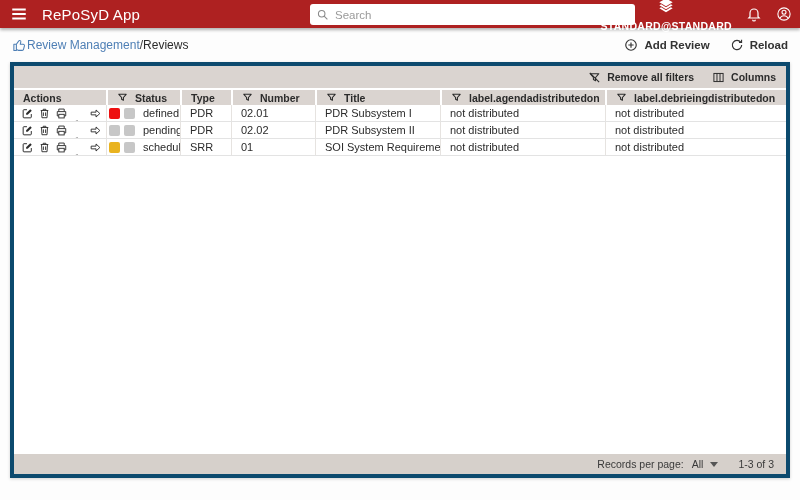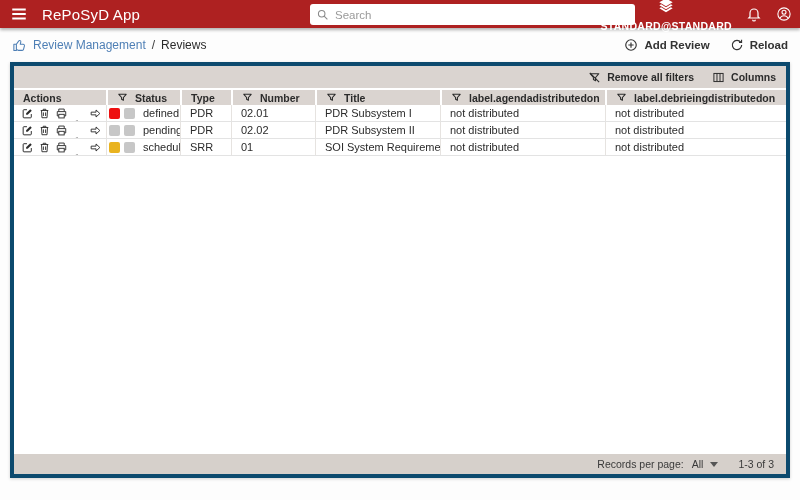--- a/index.html
+++ b/index.html
@@ -39,21 +39,21 @@
   .abar-ico { width:16px; height:16px; color:#fff; cursor:pointer; }
   .user-chip { display:flex; align-items:center; gap:7px; cursor:pointer;flex-direction:column; }
   .user-chip .u-label { font-size:10.5px; font-weight:bold; letter-spacing:.3px; }
 
   
   .subheader {
     position:absolute; top:28px; left:0; right:0; height:34px;
     display:flex; align-items:center; padding:0 12px;
     background:#fdfdfd;
   }
-  .crumbs { display:flex; align-items:center; gap:6px; font-size:12px; }
+  .crumbs { display:flex; align-items:center; font-size:12px; }
   .crumb-icon { width:15px; height:15px; color:#4e7fb5; }
   .crumb-link { color:#4e7fb5; cursor:pointer; }
   .crumb-sep { color:#3a3a3a; }
   .crumb-current { color:#2b2b2b; font-weight:500; }
   .page-actions { margin-left:auto; display:flex; align-items:center; gap:20px; }
   .pa-btn { display:flex; align-items:center; gap:6px; font-size:11.5px; font-weight:600; color:#333; cursor:pointer; }
   .pa-btn .pa-ico { width:14px; height:14px; color:#333; }
 
   
   .card {

